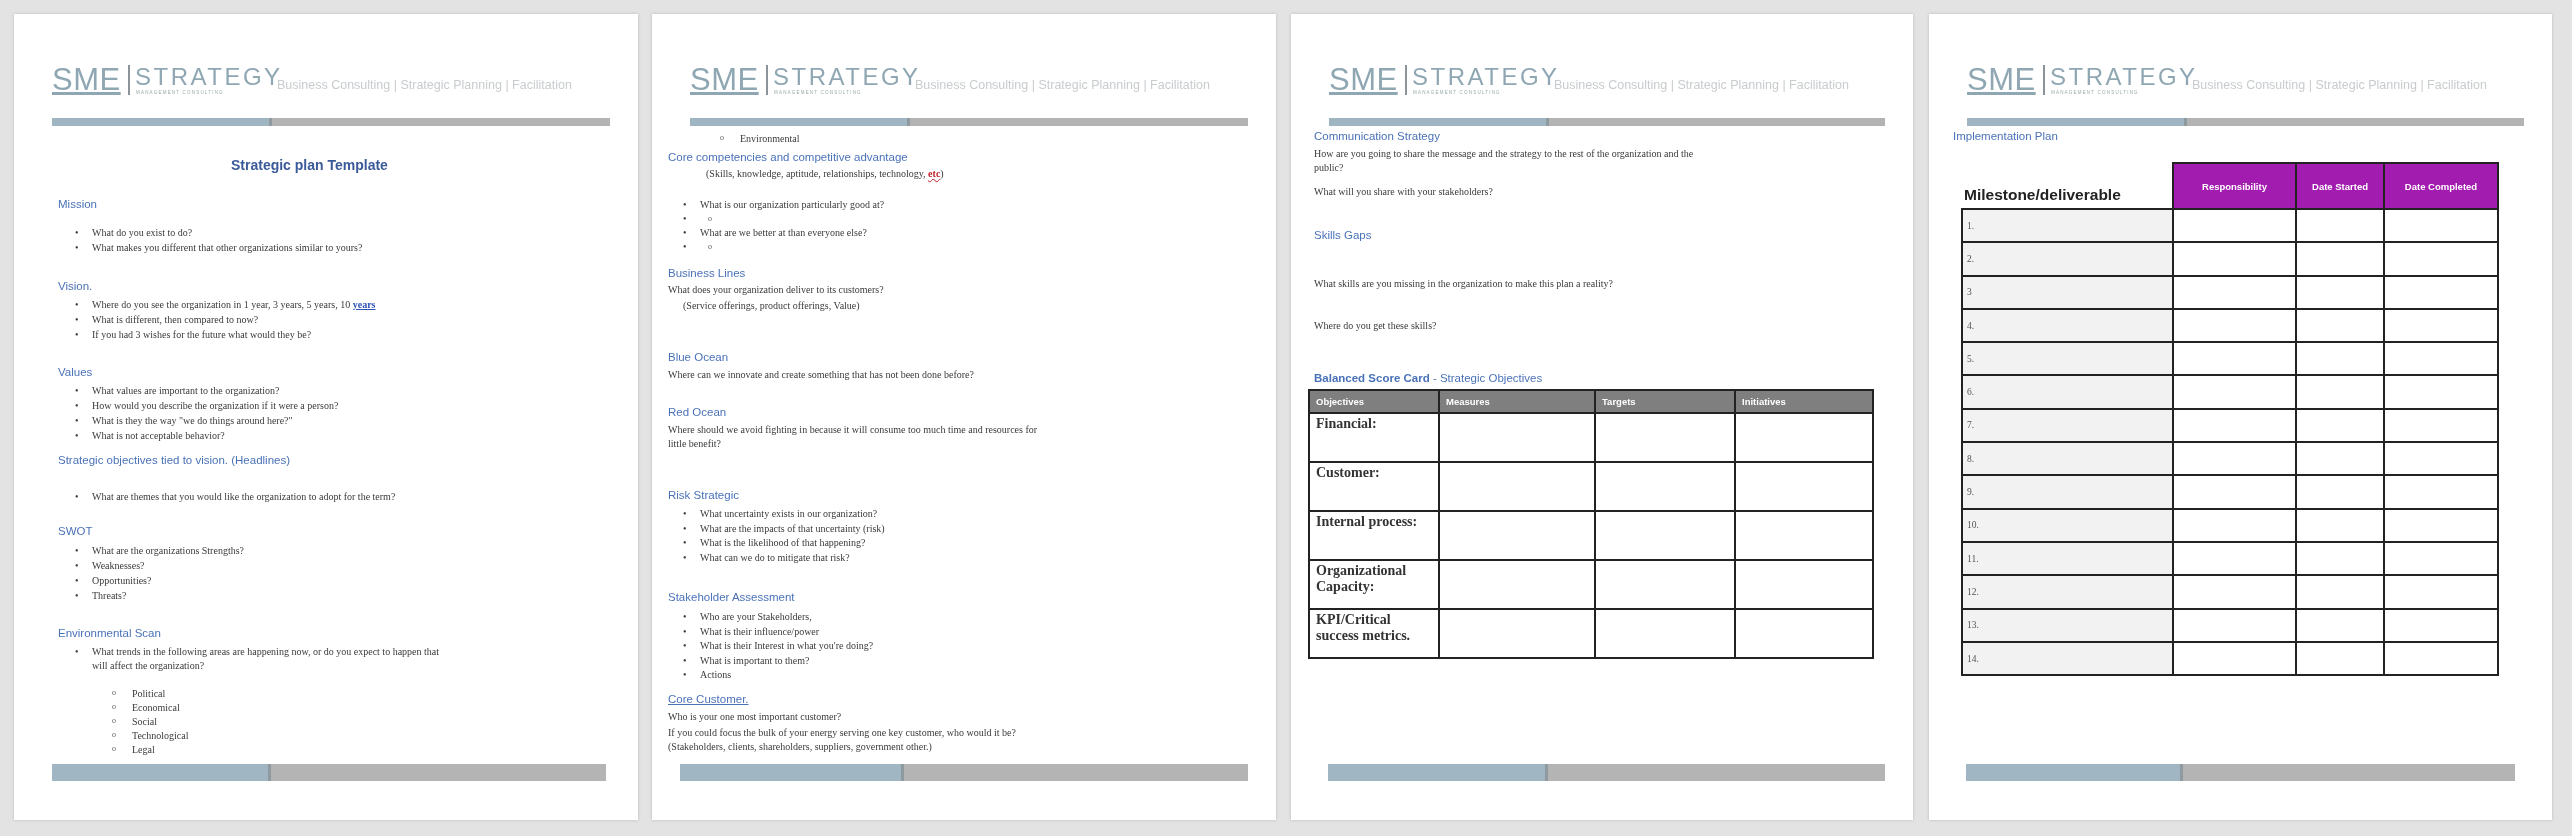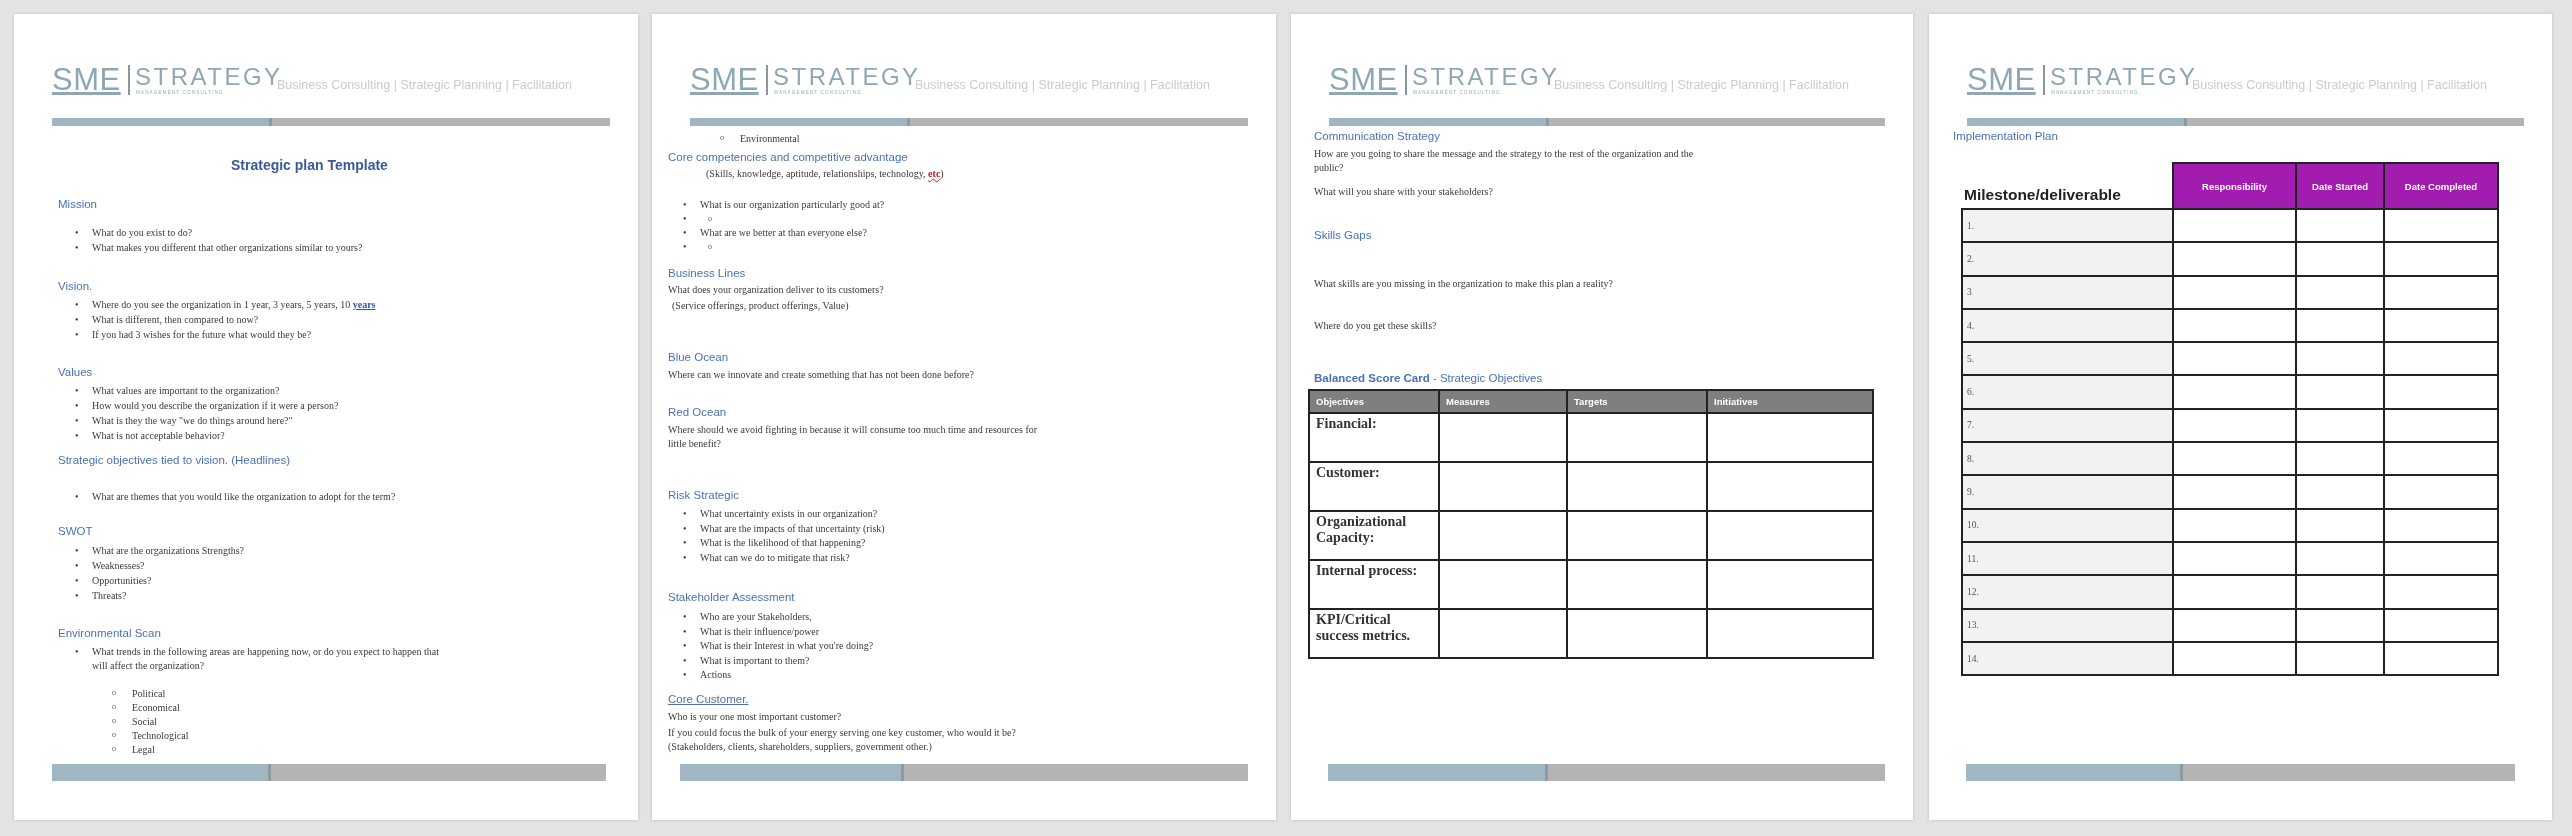--- a/index.html
+++ b/index.html
@@ -132,21 +132,21 @@
       <li style="height:14px;">
           <span style="position:absolute;left:28px;font-size:8px;color:#555;">o</span>
         </li>
       <li>What are we better at than everyone else?</li>
       <li style="height:14px;">
           <span style="position:absolute;left:28px;font-size:8px;color:#555;">o</span>
         </li>
     </ul>
     <div class="h" style="left:0;top:253px;">Business Lines</div>
     <div class="t" style="left:0;top:269px;">What does your organization deliver to its customers?</div>
-    <div class="t" style="left:4px;top:285px;">(Service offerings, product offerings, Value)</div>
+    <div class="t" style="left:15px;top:285px;">(Service offerings, product offerings, Value)</div>
     <div class="h" style="left:0;top:337px;">Blue Ocean</div>
     <div class="t" style="left:0;top:354px;">Where can we innovate and create something that has not been done before?</div>
     <div class="h" style="left:0;top:392px;">Red Ocean</div>
     <div class="t" style="left:0;top:409px;">Where should we avoid fighting in because it will consume too much time and resources for</div>
     <div class="t" style="left:0;top:423px;">little benefit?</div>
     <div class="h" style="left:0;top:475px;">Risk Strategic</div>
     <ul class="b" style="left:12px;top:493px;line-height:14.5px;">
       <li>What uncertainty exists in our organization?</li>
       <li>What are the impacts of that uncertainty (risk)</li>
       <li>What is the likelihood of that happening?</li>
@@ -188,44 +188,44 @@
     <div class="t" style="left:0;top:171px;">What will you share with your stakeholders?</div>
     <div class="h" style="left:0;top:215px;">Skills Gaps</div>
     <div class="t" style="left:0;top:263px;">What skills are you missing in the organization to make this plan a reality?</div>
     <div class="t" style="left:0;top:305px;">Where do you get these skills?</div>
     <div class="h" style="left:0;top:358px;"><span style="font-weight:bold;">Balanced Score Card</span><span> - Strategic Objectives</span></div>
   </div>
   <table class="bsc" style="left:17px;top:375px;width:566px;">
     <tbody>
         <tr>
       <th style="width:130px;">Objectives</th>
-      <th style="width:128px;">Measures</th>
+      <th style="width:156px;">Measures</th>
       <th style="width:140px;">Targets</th>
       <th>Initiatives</th>
     </tr>
     <tr>
       <td>Financial:</td>
       <td></td>
           <td></td>
           <td></td>
     </tr>
     <tr>
       <td>Customer:</td>
       <td></td>
           <td></td>
           <td></td>
     </tr>
     <tr>
+      <td>Internal process:</td>
+      <td></td>
+          <td></td>
+          <td></td>
+    </tr>
+    <tr>
       <td>Organizational Capacity:</td>
-      <td></td>
-          <td></td>
-          <td></td>
-    </tr>
-    <tr>
-      <td>Internal process:</td>
       <td></td>
           <td></td>
           <td></td>
     </tr>
     <tr>
       <td>KPI/Critical success metrics.</td>
       <td></td>
           <td></td>
           <td></td>
     </tr>

